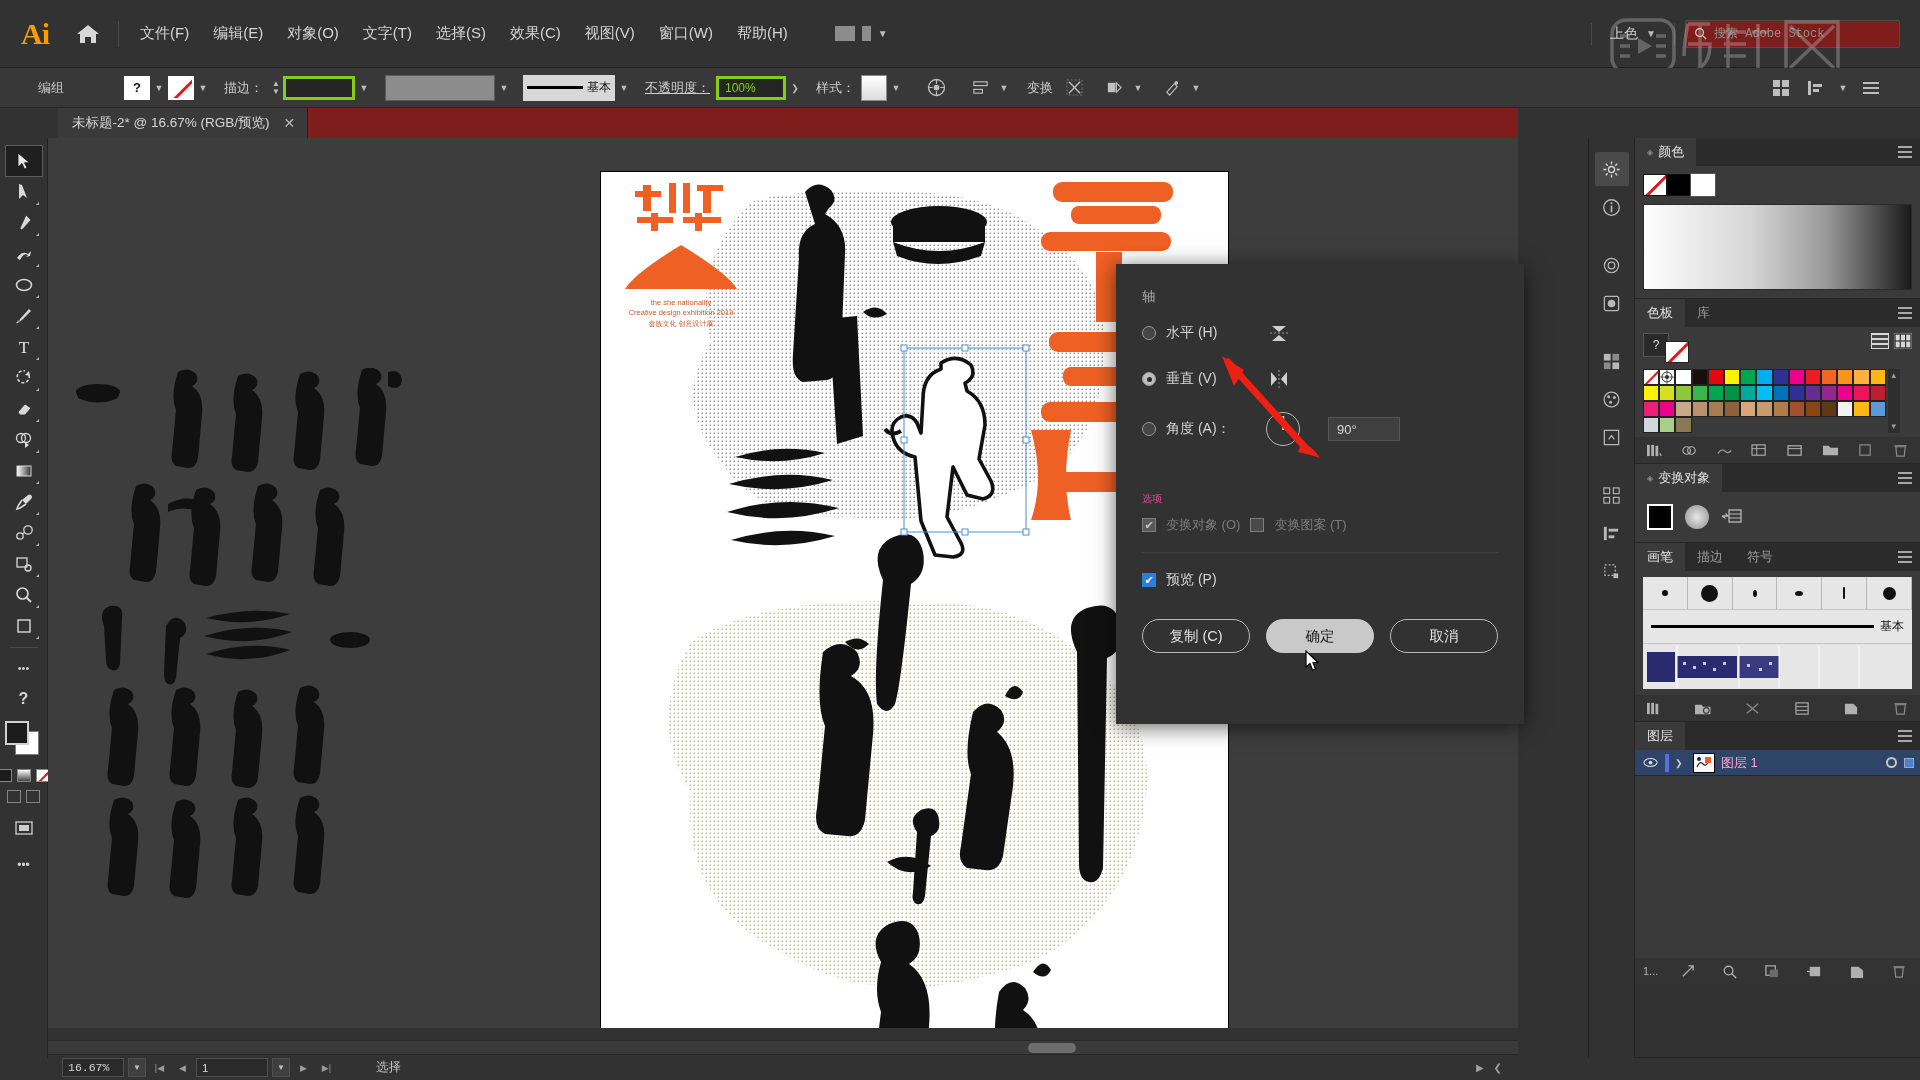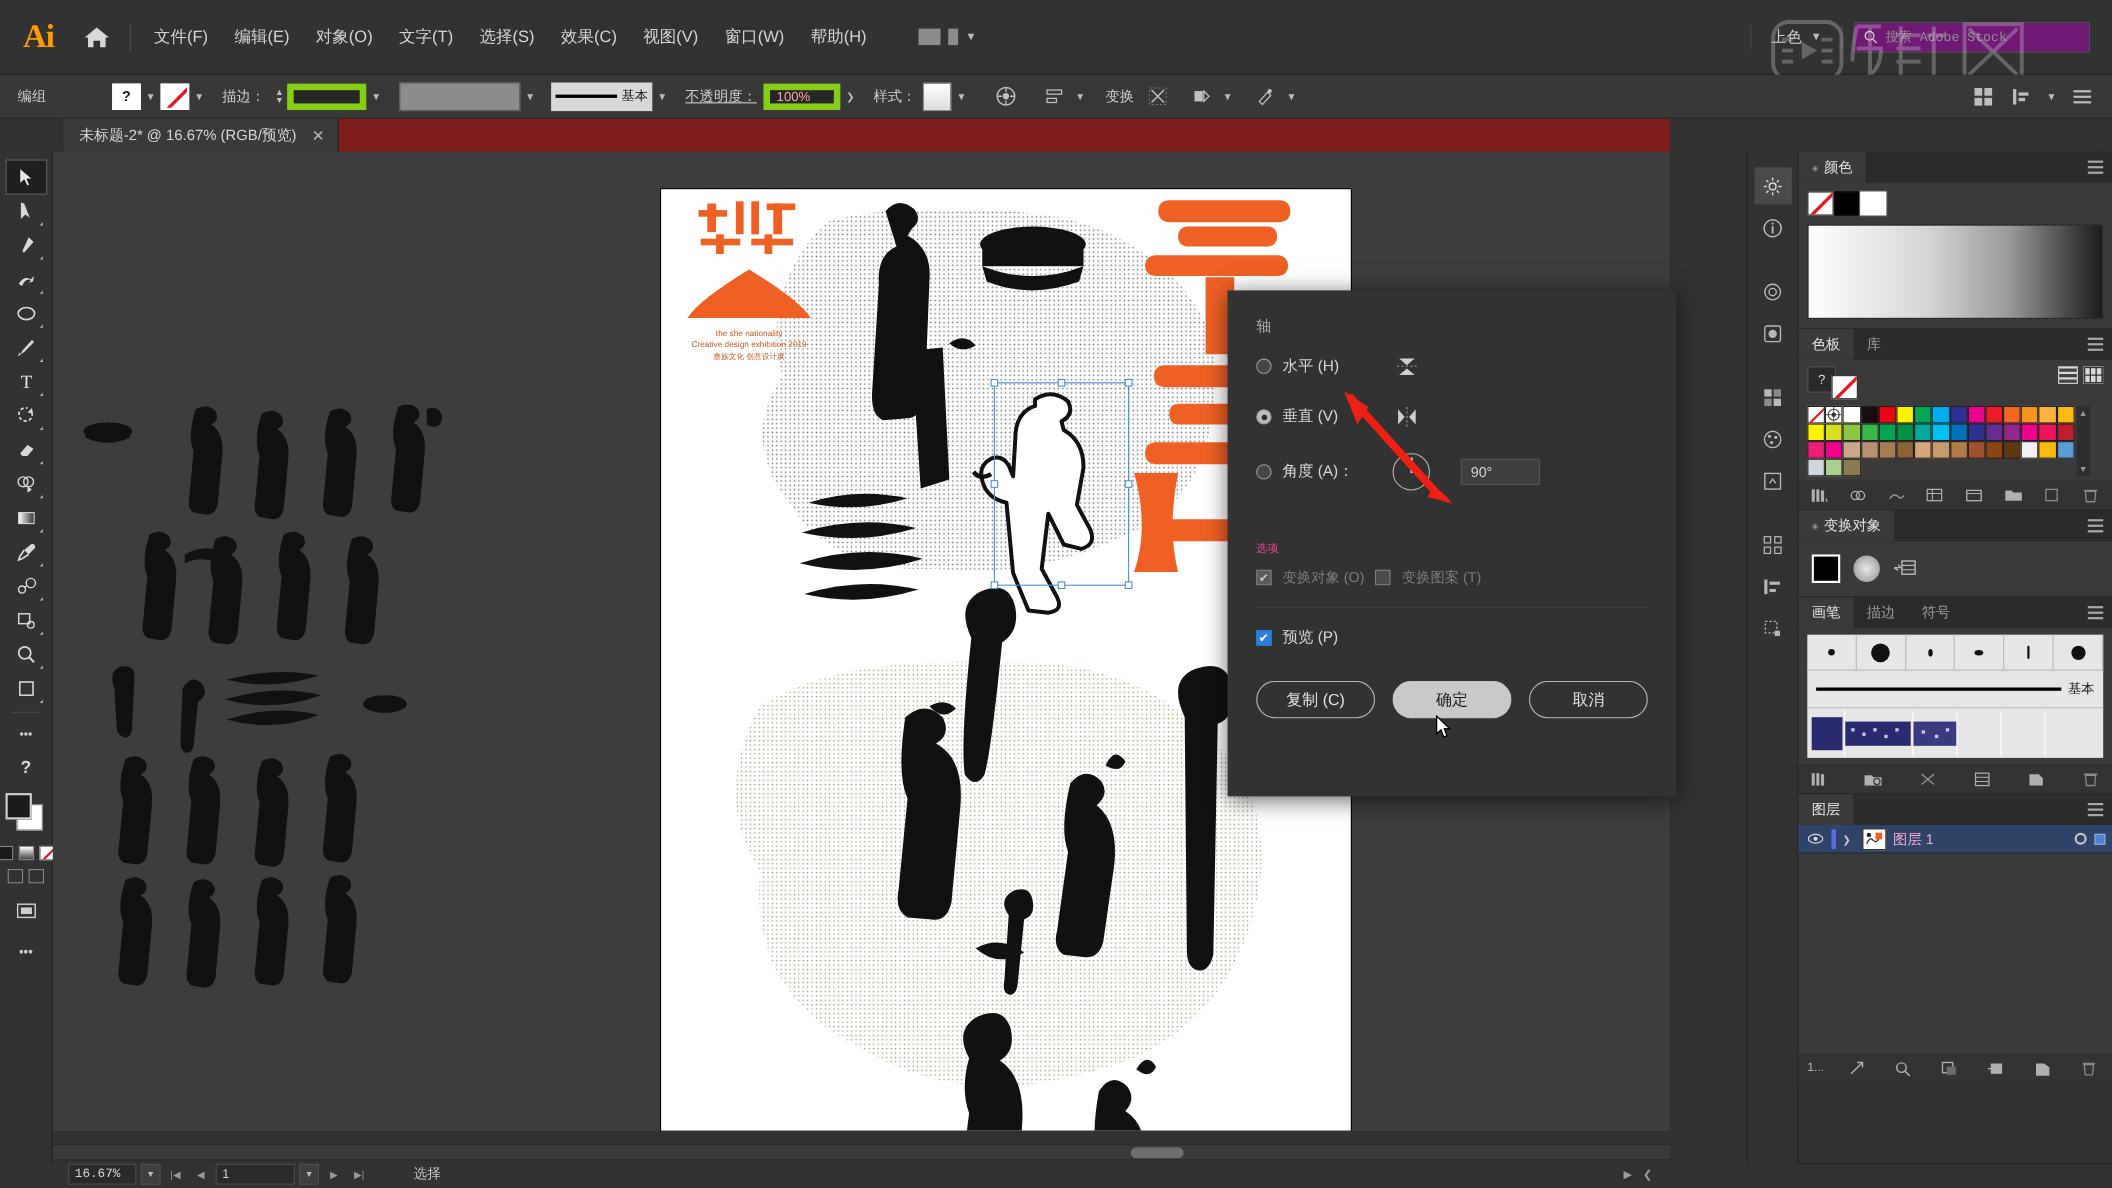--- a/index.html
+++ b/index.html
@@ -41,35 +41,35 @@
   .ws-box.b2{ width:9px; height:15px; background:#8c8c8c; }
   .chev{ font-size:10px; color:#bcbcbc; }
   .right-menu{
     margin-left:auto; display:flex; align-items:center; gap:10px;
     padding-right:20px;
   }
   .color-mode{ display:flex; align-items:center; gap:8px; font-size:14px;
     color:#cfcfcf; padding:4px 8px;}
   .vsep{ width:1px; height:22px; background:#4a4a4a; }
   .stock-search{
-    display:flex; align-items:center; gap:7px; background:#701a75;
+    display:flex; align-items:center; gap:7px; background:#7f1d1d;
     border:1px solid #4e4e4e; height:28px; width:215px; padding:0 8px;
     border-radius:2px;
   }
   .stock-search .ph{ font-size:12px; color:#8f8f8f; font-family:"Liberation Mono", monospace;}
   .watermark{
     position:absolute; right:20px; top:10px; width:300px; height:75px;
     opacity:.32; pointer-events:none;
   }
 
   
   .controlbar{
     position:absolute; left:0; top:68px; width:1920px; height:40px;
     background:#383838; border-bottom:1px solid #262626;
-    display:flex; align-items:center; padding:0 4px; gap:0px;
+    display:flex; align-items:center; padding:0 26px; gap:0px;
   }
   .cb-label{ font-size:13px; color:#c8c8c8; margin-left:12px; width:86px;}
   .swatch-box{
     width:26px; height:24px; background:#fff; border:2px solid #fff;
     display:flex; align-items:center; justify-content:center;
     font-size:13px; color:#111; font-weight:bold;
   }
   .swatch-none{
     width:26px; height:24px; background:#fff; border:2px solid #fff;
     position:relative; overflow:hidden;
@@ -83,23 +83,23 @@
     justify-content:center; font-size:9px; color:#bdbdbd;
   }
   .cb-text{ font-size:13px; color:#cfcfcf; margin:0 6px 0 12px; white-space:nowrap;}
   .cb-text.underl{ text-decoration:underline; }
   .stepper{
     width:14px; height:26px; display:flex; flex-direction:column;
     align-items:center; justify-content:center; color:#c0c0c0; font-size:8px;
     line-height:8px;
   }
   .inp-dark{
-    height:24px; background:#252525; border:6px solid #84cc16;
+    height:24px; background:#252525; border:3px solid #84cc16;
     display:flex; align-items:center; padding:0 6px; font-size:12px;
-    color:#fca5a5;
+    color:#84cc16;
   }
   .inp-grey{
     height:26px; width:110px; background:#8c8c8c; border:1px solid #5a5a5a;
   }
   .brush-preview{
     height:26px; width:92px; background:#d8d8d8; display:flex;
     align-items:center; padding:0 4px; gap:4px;
   }
   .brush-line{ flex:1; height:3px; background:#000; }
   .brush-lbl{ font-size:12px; color:#111; }

